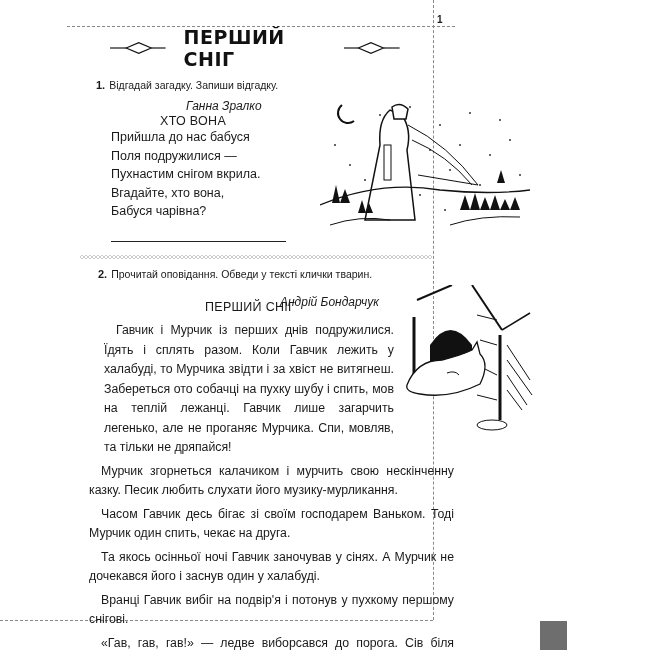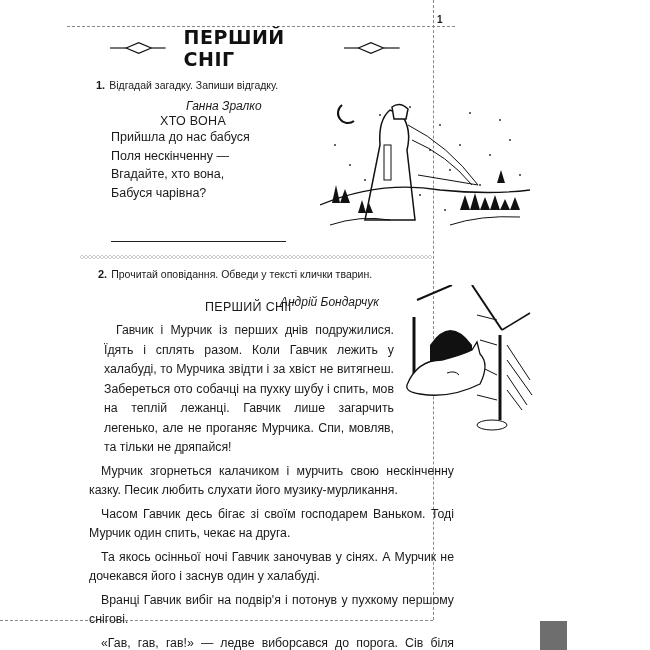--- a/index.html
+++ b/index.html
@@ -51,21 +51,22 @@
     </svg>
   </div>
 
   <div class="task" style="left:96px; top:79px;">
     <b>1.</b><span>Відгадай загадку. Запиши відгадку.</span>
   </div>
   <div class="author" style="left:186px; top:99px;">Ганна Зралко</div>
   <div class="poem-title" style="left:160px; top:114px;">ХТО ВОНА</div>
   <div class="poem">
     <div>Прийшла до нас бабуся</div>
-    <div>Поля нескінченну —</div>
+    <div>Поля подружилися —</div>
+    <div>Пухнастим снігом вкрила.</div>
     <div>Вгадайте, хто вона,</div>
     <div>Бабуся чарівна?</div>
   </div>
   <div class="answer-line"></div>
 
   <svg class="illus" style="left:320px; top:95px;" width="210" height="140" viewBox="0 0 210 140">
     <path d="M22,10 a10,10 0 1 0 12,16 a8,8 0 1 1 -12,-16z" fill="none" stroke="#111" stroke-width="2"></path>
     <g fill="#333">
       <circle cx="60" cy="20" r="1"></circle>
         <circle cx="90" cy="12" r="1"></circle>

